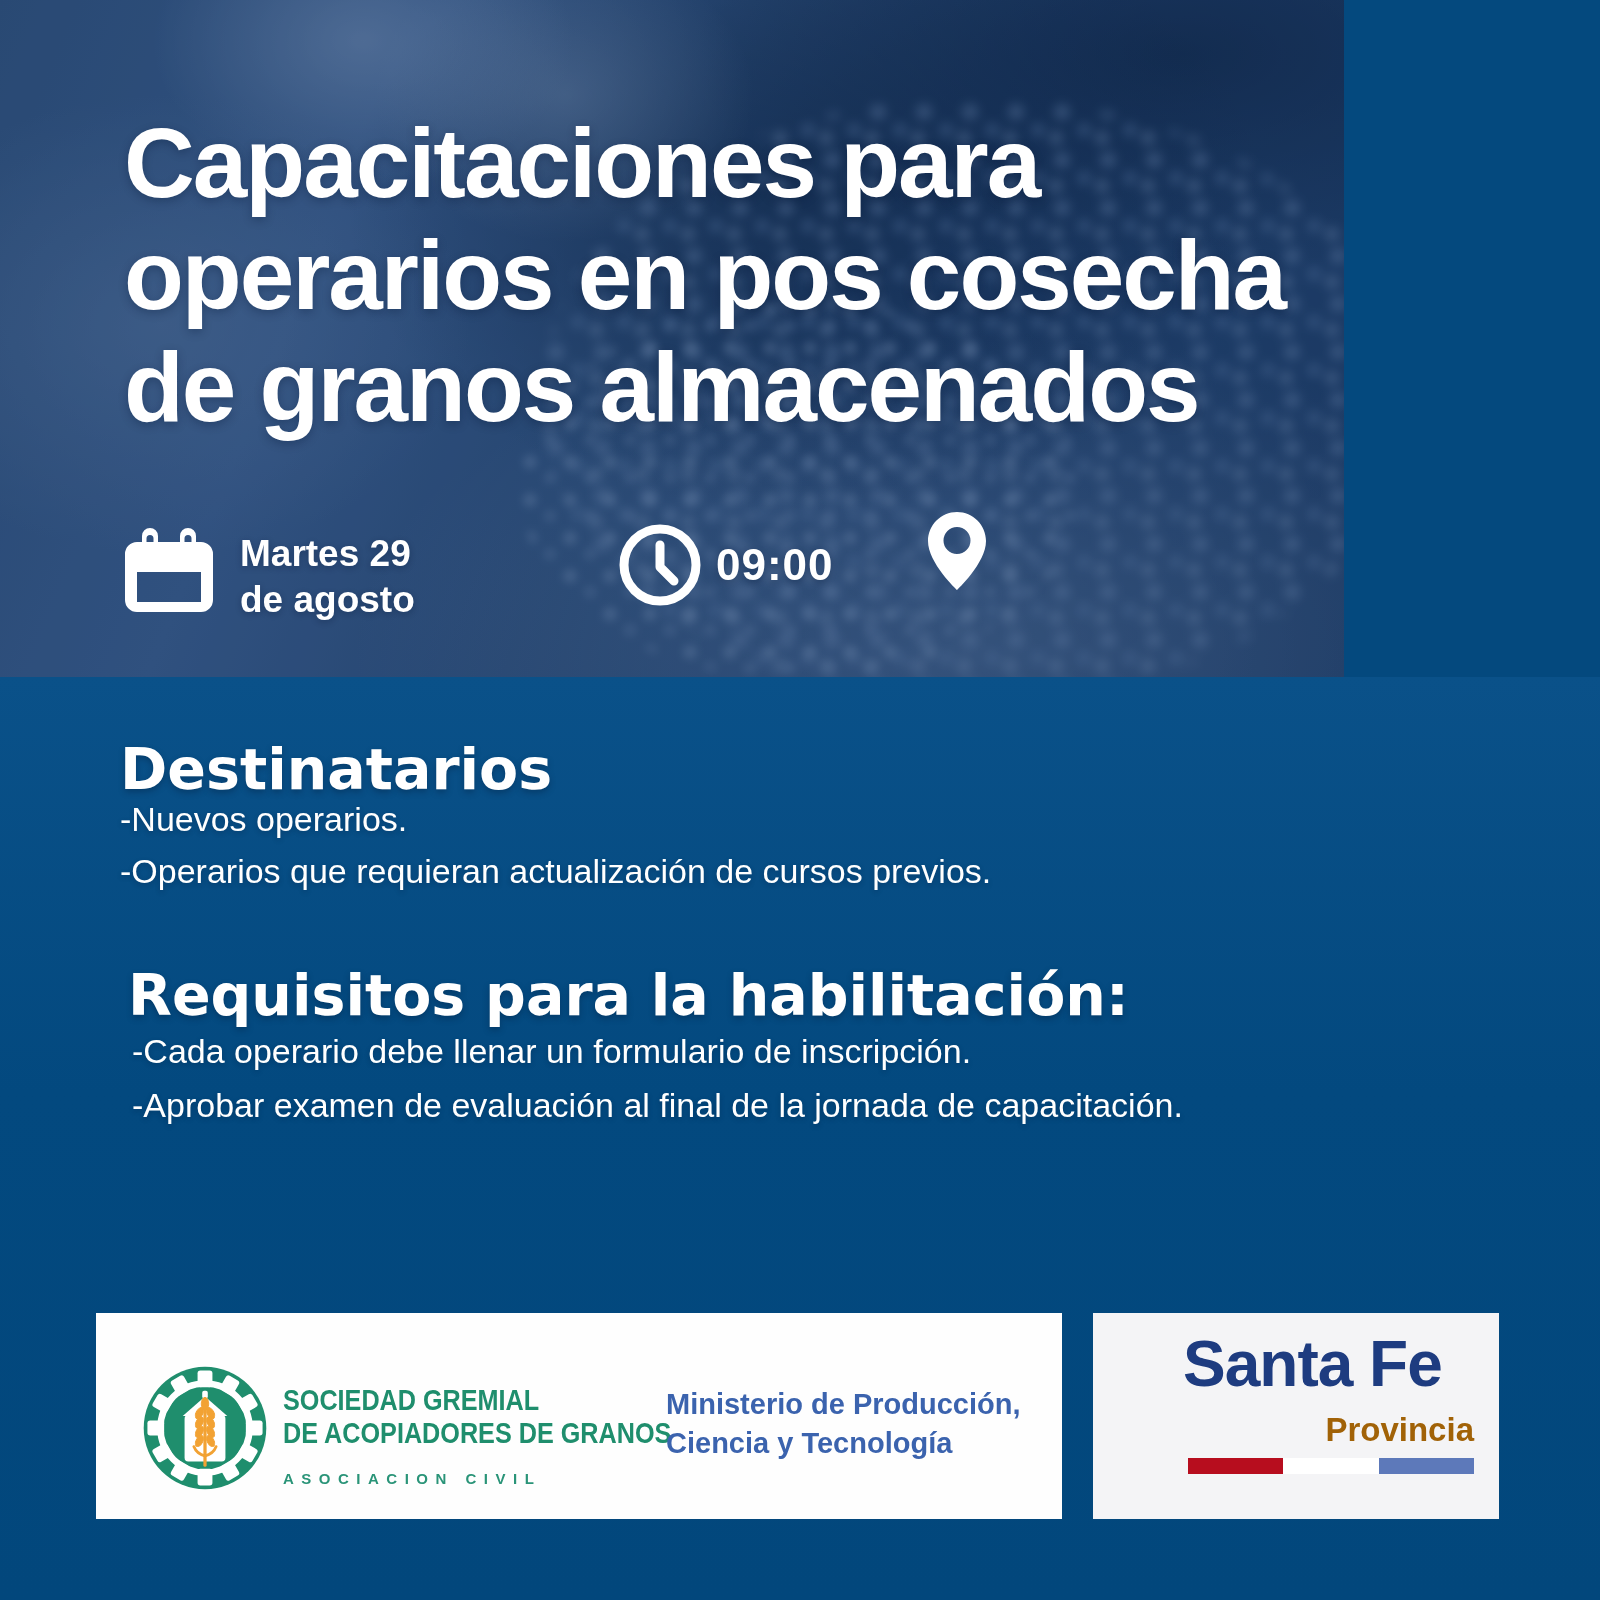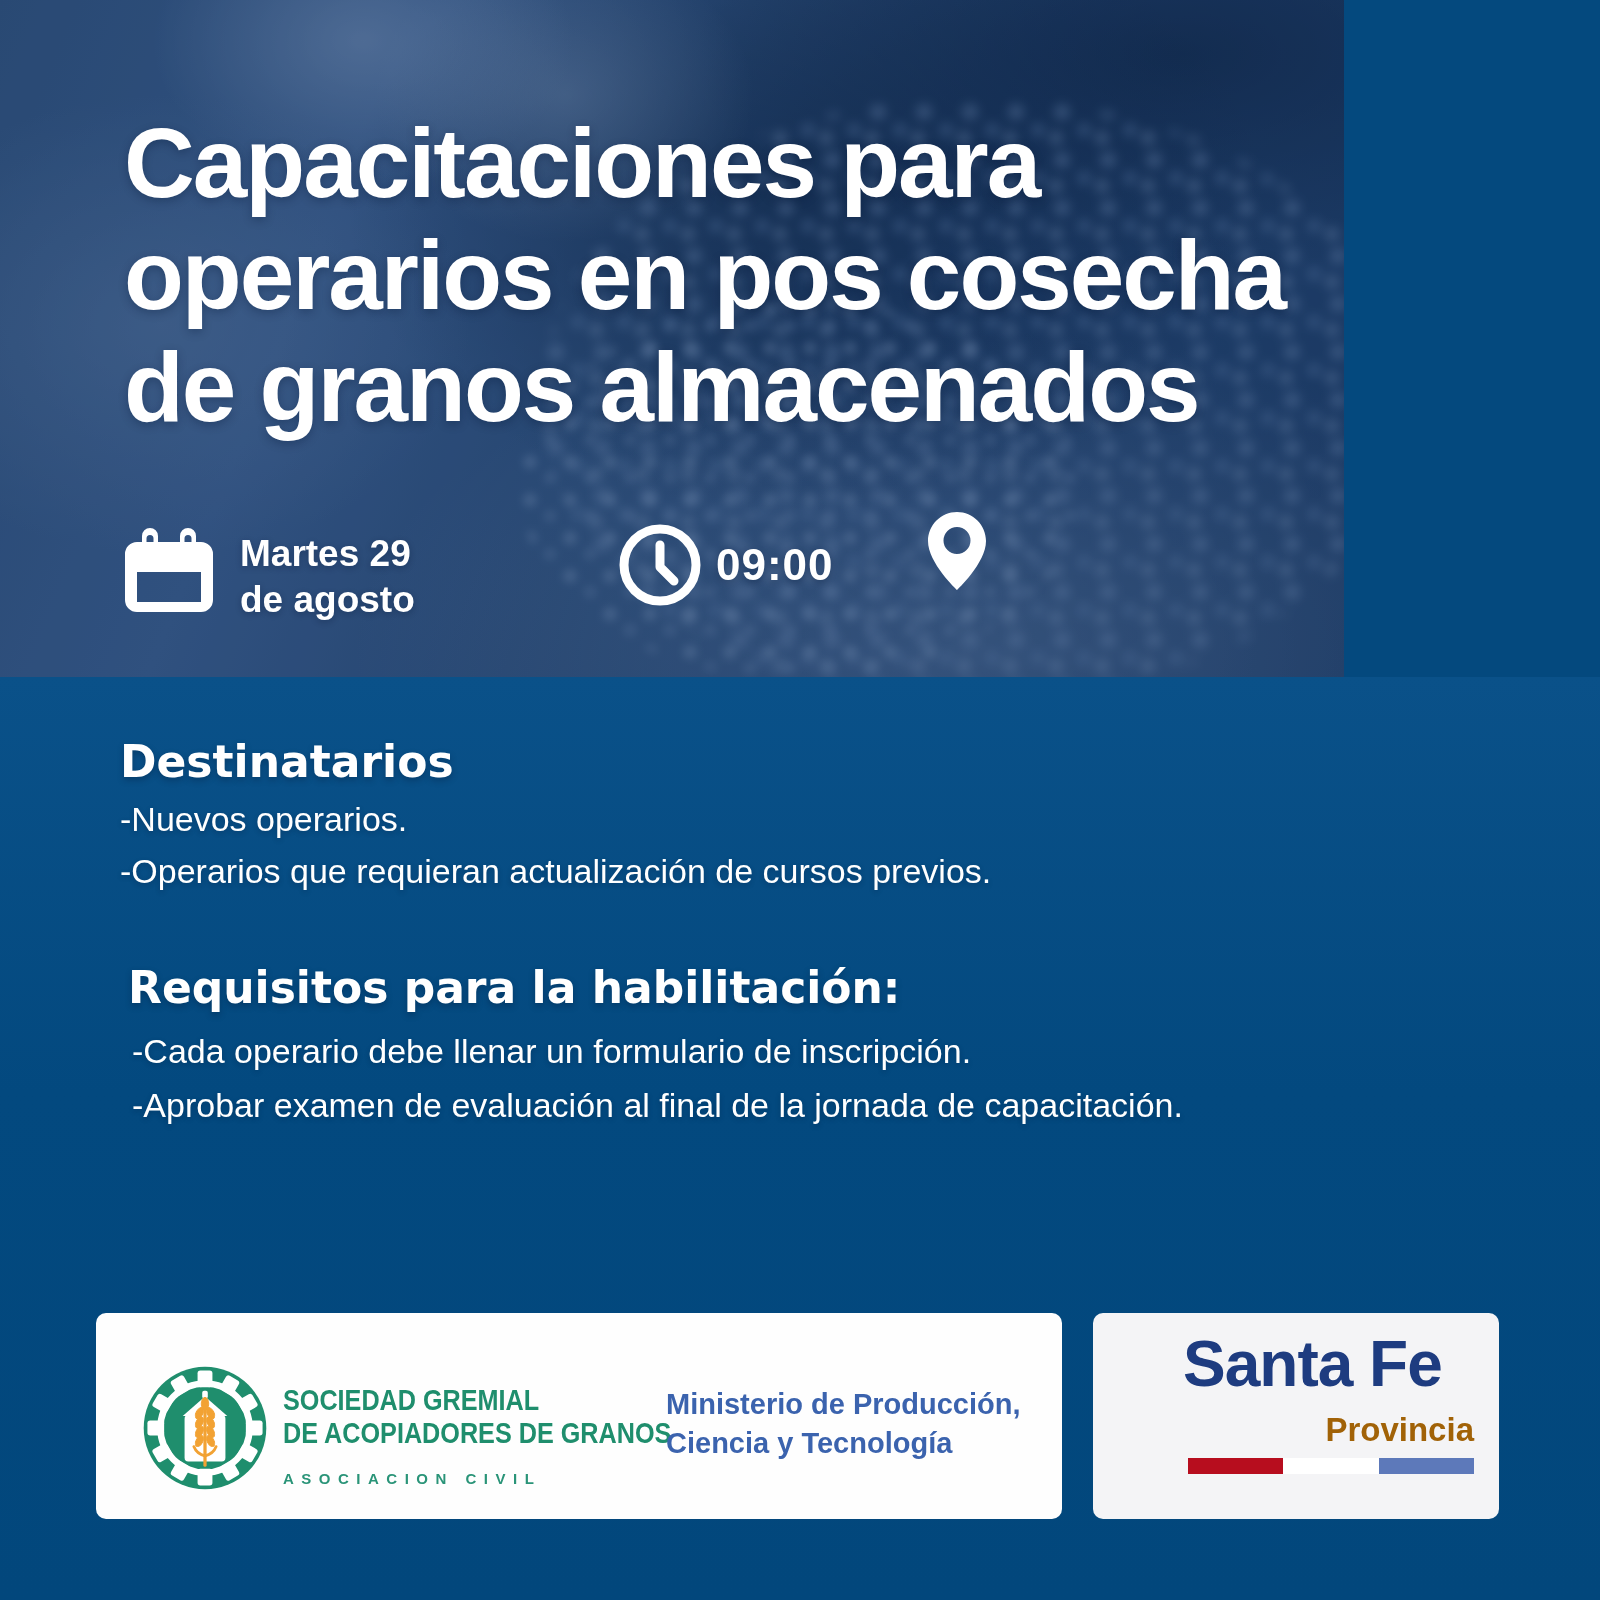--- a/index.html
+++ b/index.html
@@ -51,31 +51,31 @@
   .ev-loc{position:absolute;left:995px;top:503px;font-size:33px;line-height:45px;}
   .ev-loc .b{font-weight:bold;display:block;white-space:nowrap;}
   .ev-loc .r{font-weight:normal;display:block;}
   .icon-cal{position:absolute;left:123px;top:528px;}
   .icon-clock{position:absolute;left:616px;top:521px;}
   .icon-pin{position:absolute;left:928px;top:512px;}
   
   .main-bg{position:absolute;left:0;top:677px;width:1600px;height:923px;
     background:linear-gradient(#0a5189 0%,#03497f 45%,#02477c 100%);}
   .sec-heading{position:absolute;color:#fff;font-family:"DejaVu Sans",sans-serif;font-weight:bold;
-    font-size:44px;white-space:nowrap;text-shadow:0 3px 6px rgba(0,25,55,.35);}
+    font-size:57px;white-space:nowrap;text-shadow:0 3px 6px rgba(0,25,55,.35);}
   .sec-item{position:absolute;color:#fff;font-size:34px;white-space:nowrap;
     text-shadow:0 2px 5px rgba(0,25,55,.30);}
   .h-dest{left:120px;top:736px;}
   .i-dest1{left:120px;top:800px;}
   .i-dest2{left:120px;top:852px;}
   .h-req{left:128px;top:962px;}
   .i-req1{left:132px;top:1032px;}
   .i-req2{left:132px;top:1086px;}
   
-  .card{position:absolute;top:1313px;height:206px;border-radius:10px;}
+  .card{position:absolute;top:1313px;height:206px;border-radius:0;}
   .card-left{left:96px;width:966px;background:#fefefe;}
   .card-right{left:1093px;width:406px;background:#f4f4f6;}
   .sgag-logo{position:absolute;left:44px;top:50px;width:130px;height:130px;}
   .sgag-text{position:absolute;left:187px;top:70px;}
   .sgag-line{font-weight:bold;font-size:30px;line-height:33px;color:#1f8e6d;
     transform:scaleX(.84);transform-origin:left center;white-space:nowrap;}
   .sgag-sub{margin-top:21px;font-weight:bold;font-size:15px;letter-spacing:7.5px;
     color:#2a9478;white-space:nowrap;}
   .ministerio{position:absolute;left:570px;top:72px;font-weight:bold;font-size:29px;
     line-height:39px;color:#3b63ae;white-space:nowrap;}

